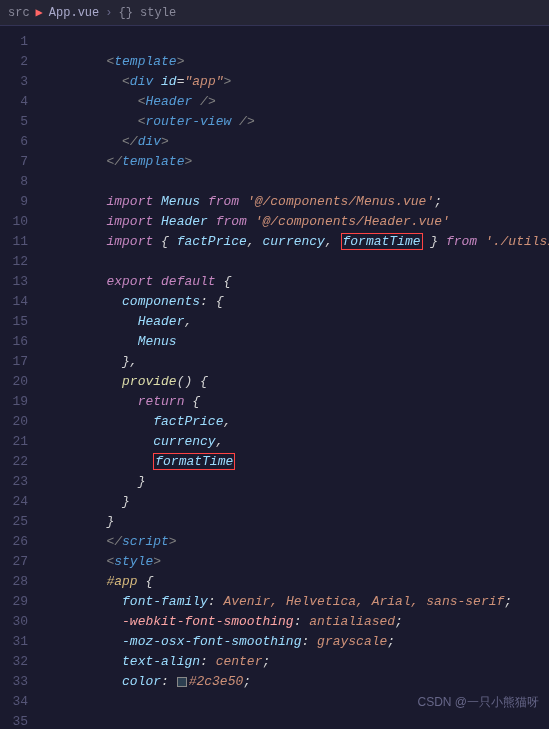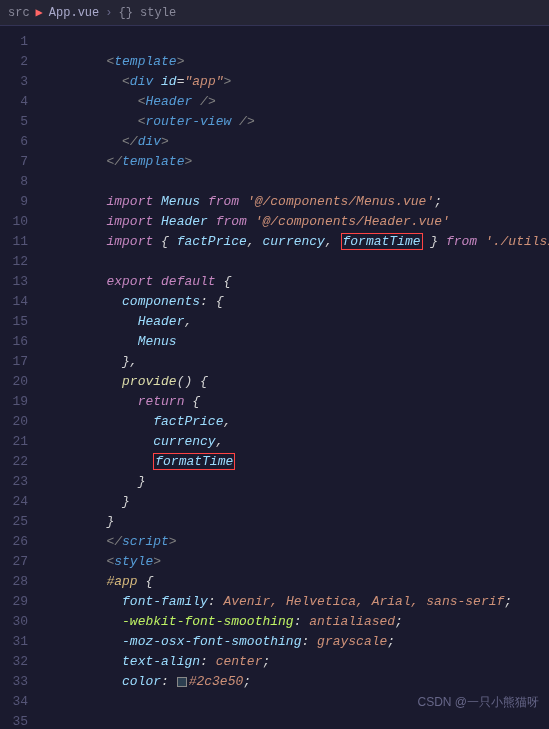--- a/index.html
+++ b/index.html
@@ -297,21 +297,21 @@
 
       <div class="code-line">
         <span style="color:#d7ba7d;">#app</span> <span class="plain">{</span>
       </div>
 
       <div class="code-line">
         <span class="plain">  </span><span style="color:#9cdcfe;">font-family</span><span class="plain">: </span><span style="color:#ce9178;">Avenir, Helvetica, Arial, sans-serif</span><span class="plain">;</span>
       </div>
 
       <div class="code-line">
-        <span class="plain">  </span><span style="color:#bef264;">-webkit-font-smoothing</span><span class="plain">: </span><span style="color:#ce9178;">antialiased</span><span class="plain">;</span>
+        <span class="plain">  </span><span style="color:#fca5a5;">-webkit-font-smoothing</span><span class="plain">: </span><span style="color:#ce9178;">antialiased</span><span class="plain">;</span>
       </div>
 
       <div class="code-line">
         <span class="plain">  </span><span style="color:#9cdcfe;">-moz-osx-font-smoothing</span><span class="plain">: </span><span style="color:#ce9178;">grayscale</span><span class="plain">;</span>
       </div>
 
       <div class="code-line">
         <span class="plain">  </span><span style="color:#9cdcfe;">text-align</span><span class="plain">: </span><span style="color:#ce9178;">center</span><span class="plain">;</span>
       </div>
 

